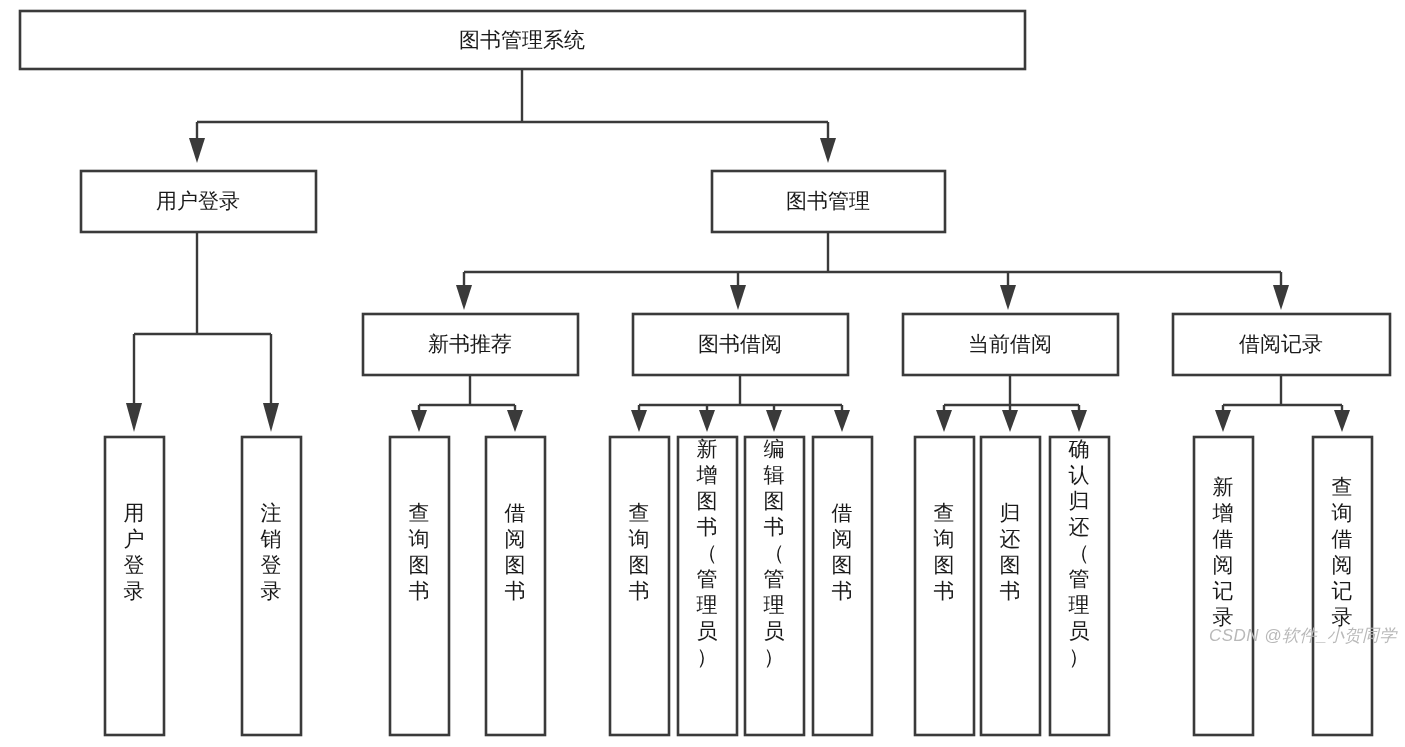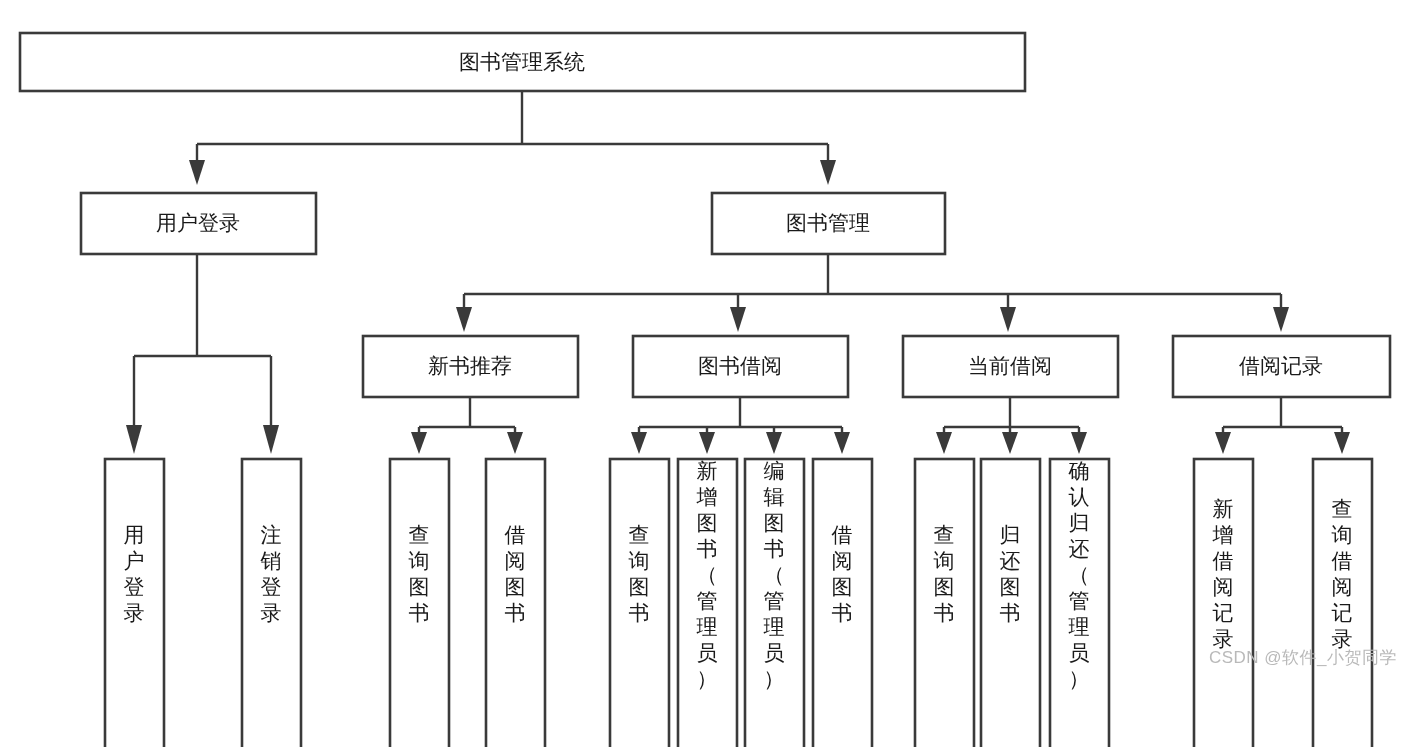--- a/index.html
+++ b/index.html
@@ -11,21 +11,20 @@
     width: 1405px;
     height: 747px;
     font-family: "Liberation Sans", "DejaVu Sans", sans-serif;
     overflow: hidden;
     position: relative;
   }
   #diagram-root {
     position: relative;
     width: 1405px;
     height: 653px;
-    margin-top: 22px;
   }
   svg.flow {
     position: absolute;
     left: 0;
     top: 0;
     width: 1405px;
     height: 747px;
   }
   .node-box {
     fill: #ffffff;
@@ -57,20 +56,21 @@
   }
   .watermark {
     position: absolute;
     right: 8px;
     bottom: 6px;
     font-family: "Liberation Sans", "DejaVu Sans", sans-serif;
     font-size: 17px;
     color: #b9b9b9;
     white-space: nowrap;
     letter-spacing: 0.5px;
+    font-style: italic;
   }
 </style>
 </head>
 <body>
 
 <div id="diagram-root">
 
   <svg class="flow" viewBox="0 0 1405 747">
 
     <g>

